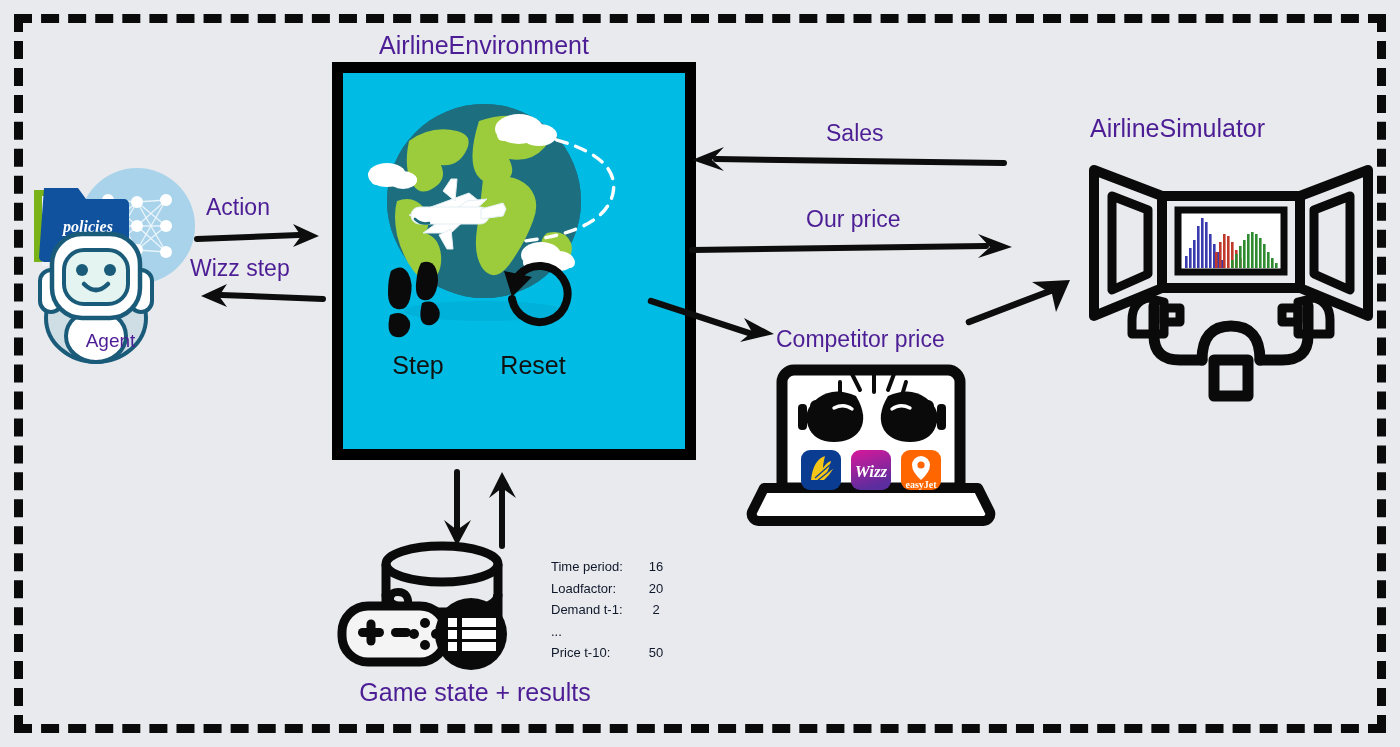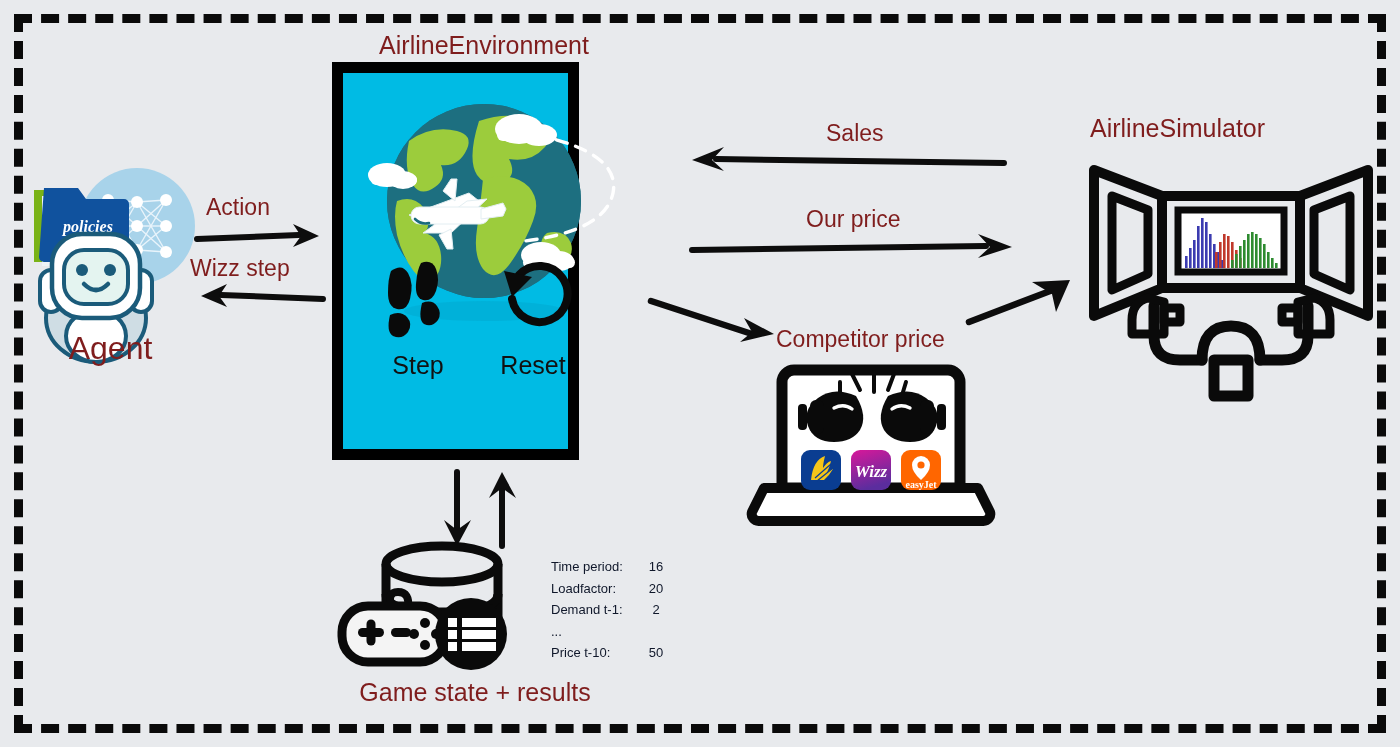--- a/index.html
+++ b/index.html
@@ -17,48 +17,48 @@
   }
   .dashed-frame {
     position: absolute;
     left: 14px; top: 14px;
     width: 1372px; height: 719px;
     border: 9px dashed #0a0a0a;
     pointer-events: none;
   }
   .abs { position: absolute; }
   .lbl {
-    color: #7f1d1d;
+    color: #4c1d95;
     font-family: "Liberation Sans", sans-serif;
     white-space: nowrap;
   }
 
   
   #agent-group { left: 12px; top: 158px; width: 185px; height: 215px; }
   #agent-label {
     left: 18px; top: 330px; width: 185px;
-    text-align: center; font-size: 32px;
+    text-align: center; font-size: 19px;
   }
 
   
   .arrow-label { font-size: 23px; }
   #action-label   { left: 206px; top: 194px; }
   #timestep-label { left: 190px; top: 255px; }
   #sales-label    { left: 826px; top: 120px; }
   #ourprice-label { left: 806px; top: 206px; }
   #competitor-label { left: 776px; top: 326px; }
 
   
   #env-title {
     left: 332px; top: 31px; width: 304px;
     text-align: center; font-size: 25px;
   }
   #env-panel {
     left: 332px; top: 62px;
-    width: 247px; height: 398px;
+    width: 364px; height: 398px;
     background: #00bbe4;
     border: 11px solid #000;
   }
   #env-inner { position: relative; width: 100%; height: 100%; }
   #step-label, #reset-label {
     position: absolute; font-size: 25px; color: #111; text-align: center;
   }
   #step-label  { left: 20px;  top: 278px; width: 110px; }
   #reset-label { left: 130px; top: 278px; width: 120px; }
 

